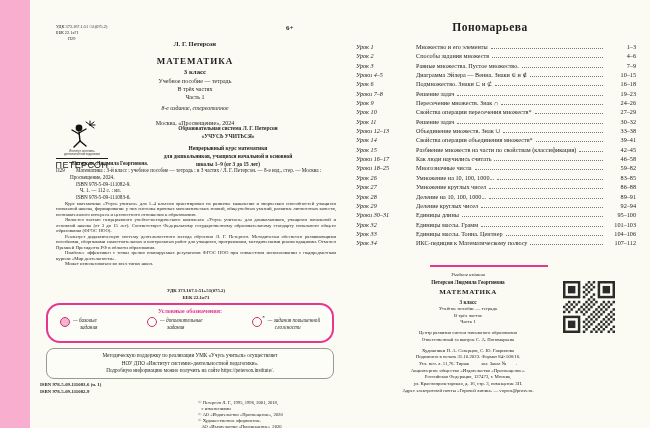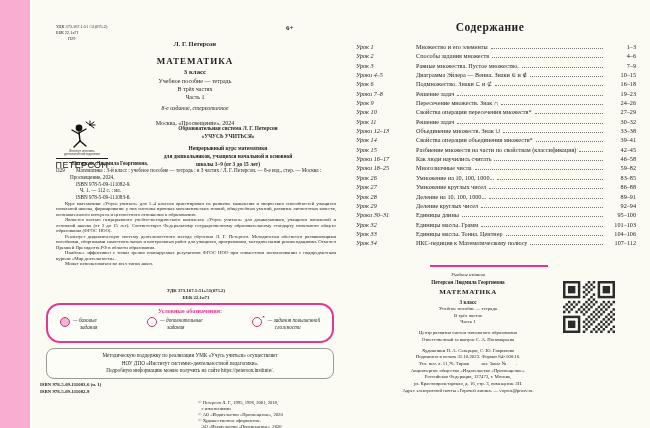--- a/index.html
+++ b/index.html
@@ -217,21 +217,21 @@
       <div>ISBN 978-5-09-111083-6 (ч. 1)</div>
           <div>ISBN 978-5-09-111082-9</div>
         </div>
       <div class="copyright">
         
       <div>© Петерсон Л. Г., 1995, 1996, 2001, 2018,</div><div>   с изменениями</div><div>© АО «Издательство «Просвещение», 2020</div><div>© Художественное оформление.</div><div>   АО «Издательство «Просвещение», 2020</div></div>
     </div>
   </div>
 
   <div class="page right-page">
-    <div class="toc-title">Содержание</div>
+    <div class="toc-title">Пономарьева</div>
 
     <div class="toc">
 
         <div class="toc-row">
           <span class="toc-lesson">Урок 1</span>
           <span class="toc-name">Множество и его элементы</span>
           <span class="toc-leader"></span>
           <span class="toc-pages">1–3</span>
         </div>
 

